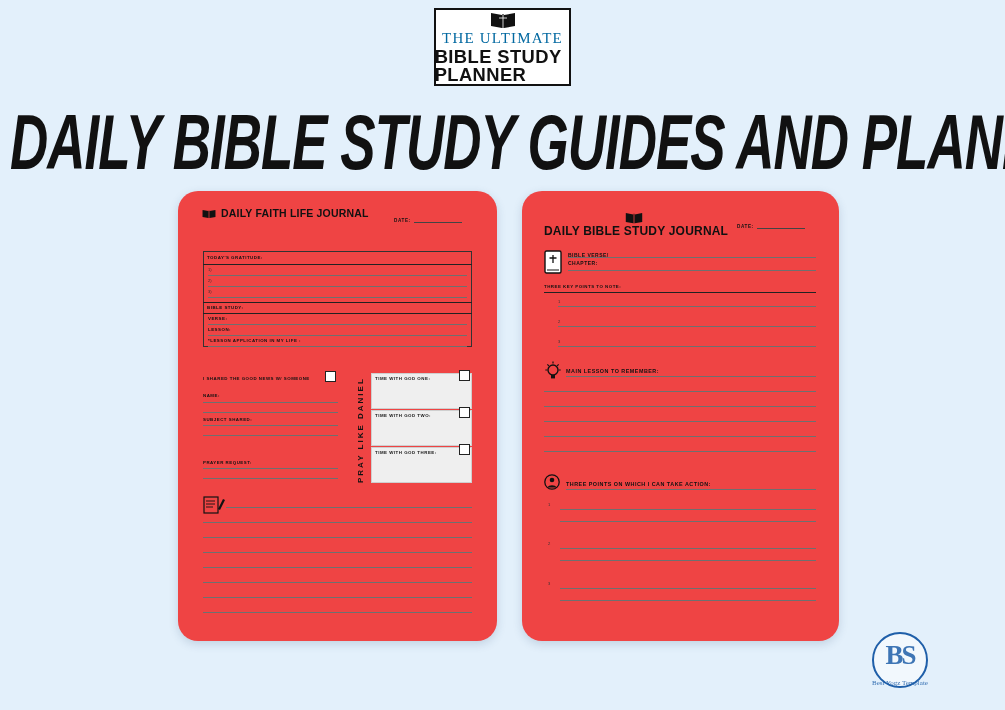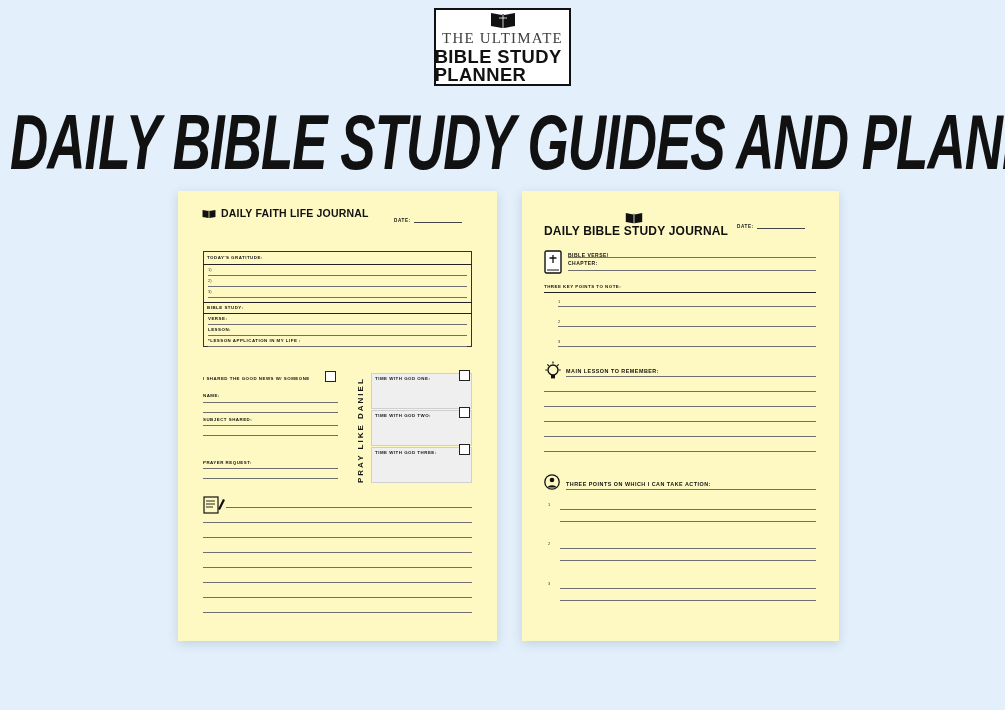--- a/index.html
+++ b/index.html
@@ -29,21 +29,21 @@
     justify-content: center;
   }
   .logo-book {
     width: 26px; height: 19px;
     margin-bottom: 2px;
   }
   .logo-line1 {
     font-family: "Liberation Serif", serif;
     font-size: 15px;
     letter-spacing: 1.2px;
-    color: #404040;
+    color: #0369a1;
     line-height: 1;
     margin-bottom: 2px;
   }
   .logo-line2 {
     font-family: "Liberation Sans", sans-serif;
     font-weight: bold;
     font-size: 18px;
     letter-spacing: 0.4px;
     color: #111;
     line-height: 1;
@@ -63,22 +63,23 @@
     letter-spacing: -1px;
     color: #111;
     transform: scaleY(1.45) scaleX(0.98);
     transform-origin: center top;
     white-space: nowrap;
   }
 
   
   .page {
     position: absolute;
-    background: #fef9c3;
+    background: #ef4444;
     box-shadow: 0 3px 10px rgba(40,70,110,0.18);
+    border-radius: 20px;
   }
   .page-left  { left: 178px; top: 191px; width: 319px; height: 450px; }
   .page-right { left: 522px; top: 191px; width: 317px; height: 450px; }
 
   .pg-inner { position: relative; width: 100%; height: 100%; }
 
   
   .pg-head {
     position: absolute;
     display: flex;
@@ -354,14 +355,19 @@
       <div class="rule" style="left:38px; top:357px; width:256px;"></div>
       <div class="rule" style="left:38px; top:369px; width:256px;"></div>
 
       <div class="num" style="left:26px; top:390px;">3</div>
       <div class="rule" style="left:38px; top:397px; width:256px;"></div>
       <div class="rule" style="left:38px; top:409px; width:256px;"></div>
 
     </div>
   </div>
 
+  <div class="watermark">
+    <div class="wm-circle"></div>
+    <div class="wm-letters">BS</div>
+    <div class="wm-caption">Best Yogz Template</div>
+  </div>
 
 </div>
 
 </body></html>

